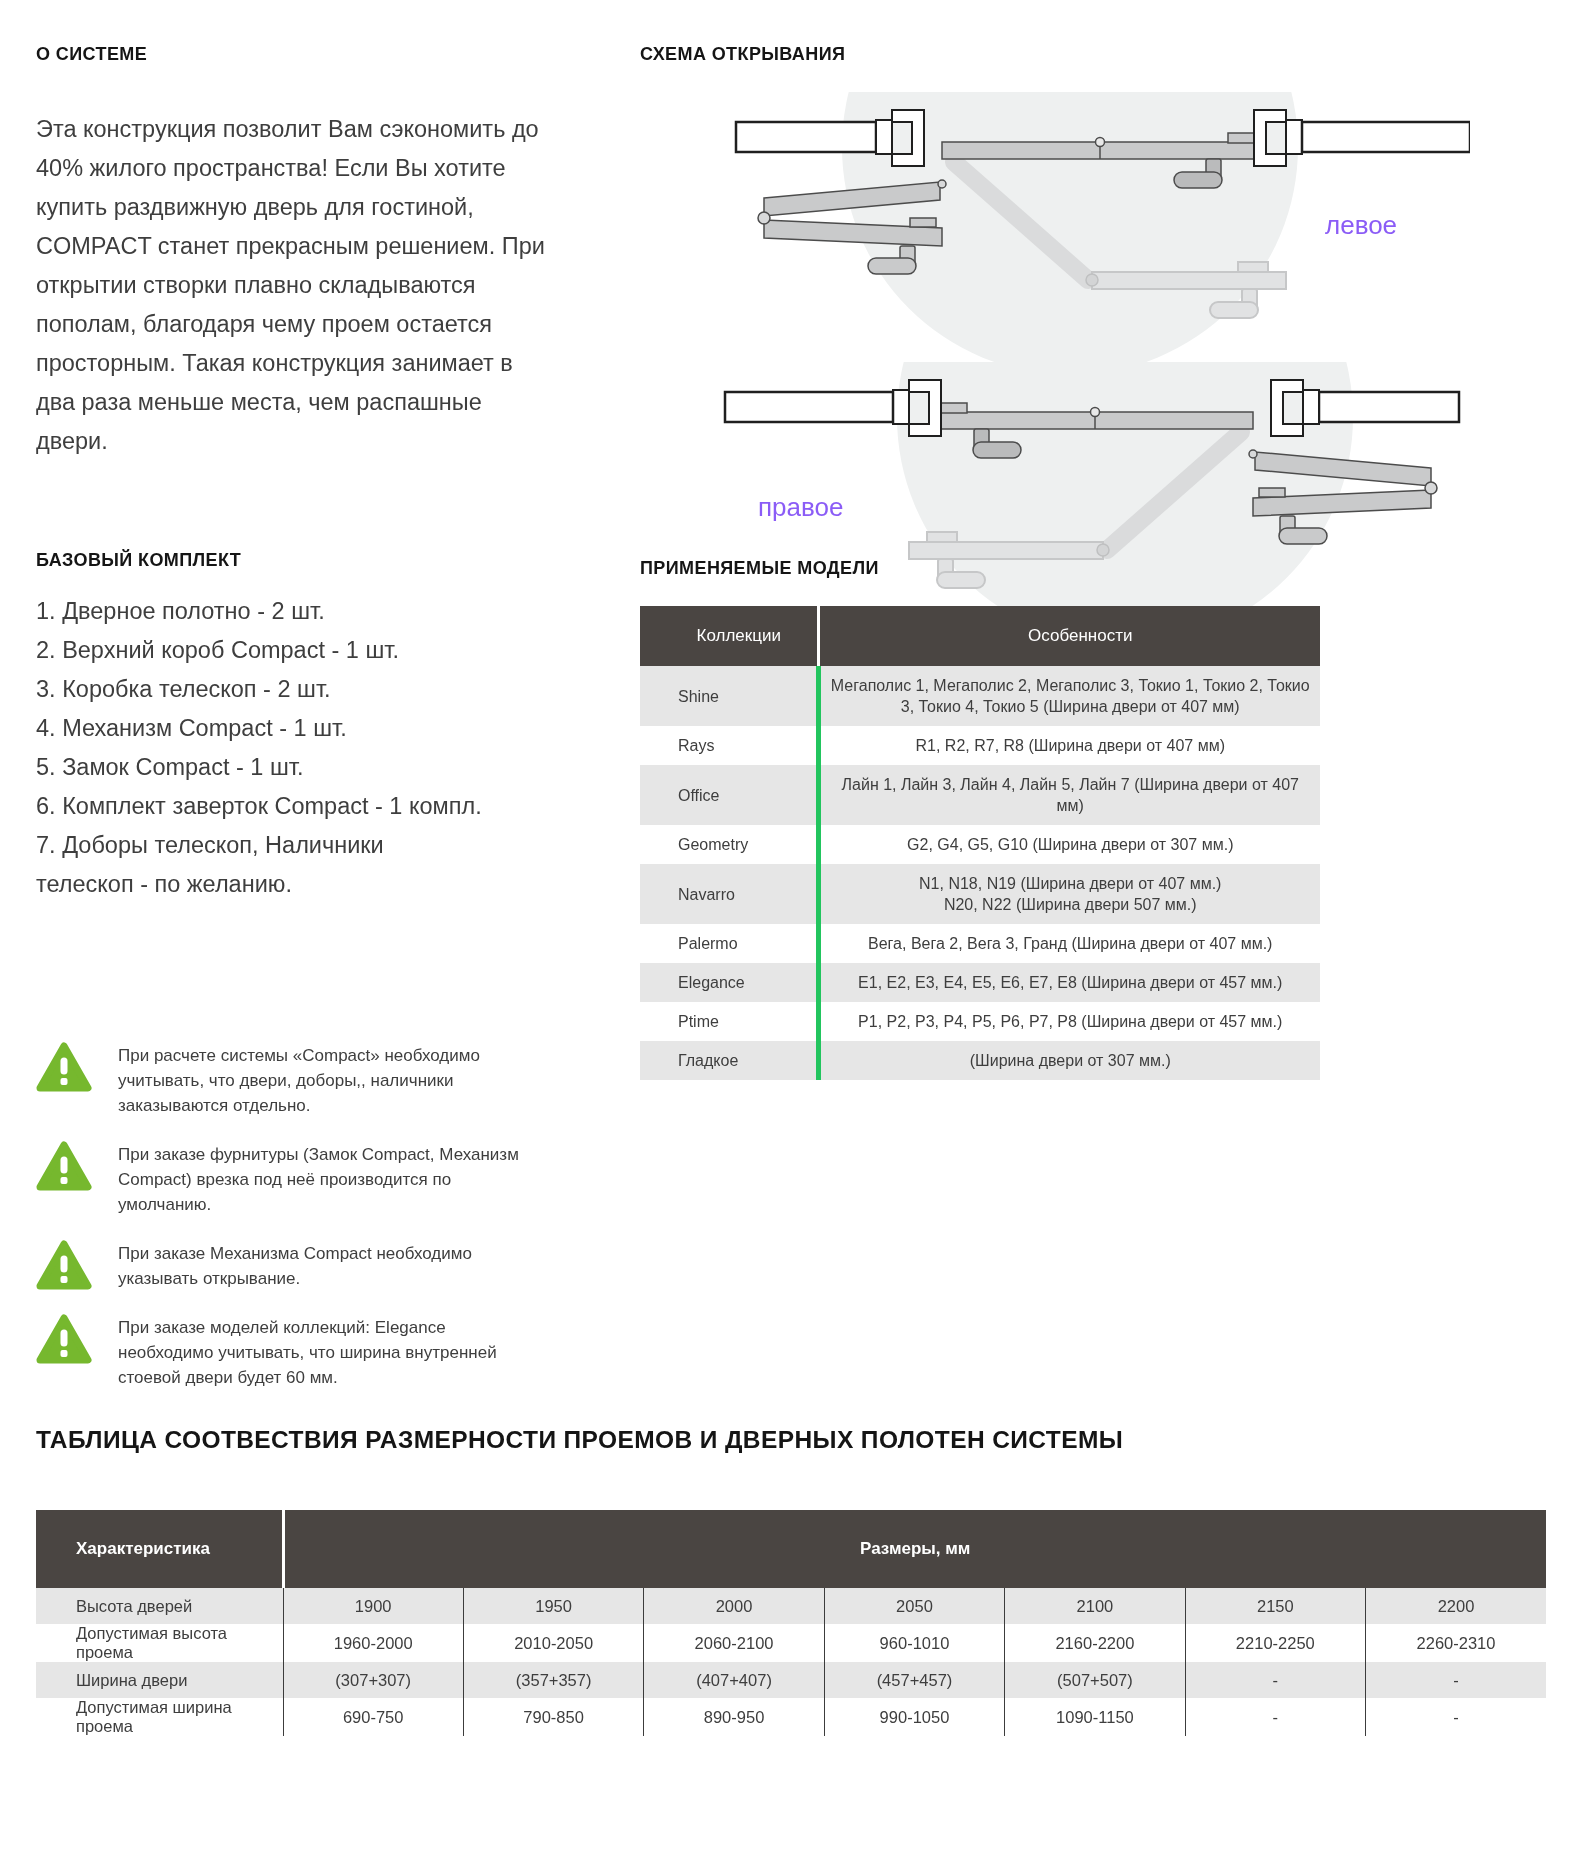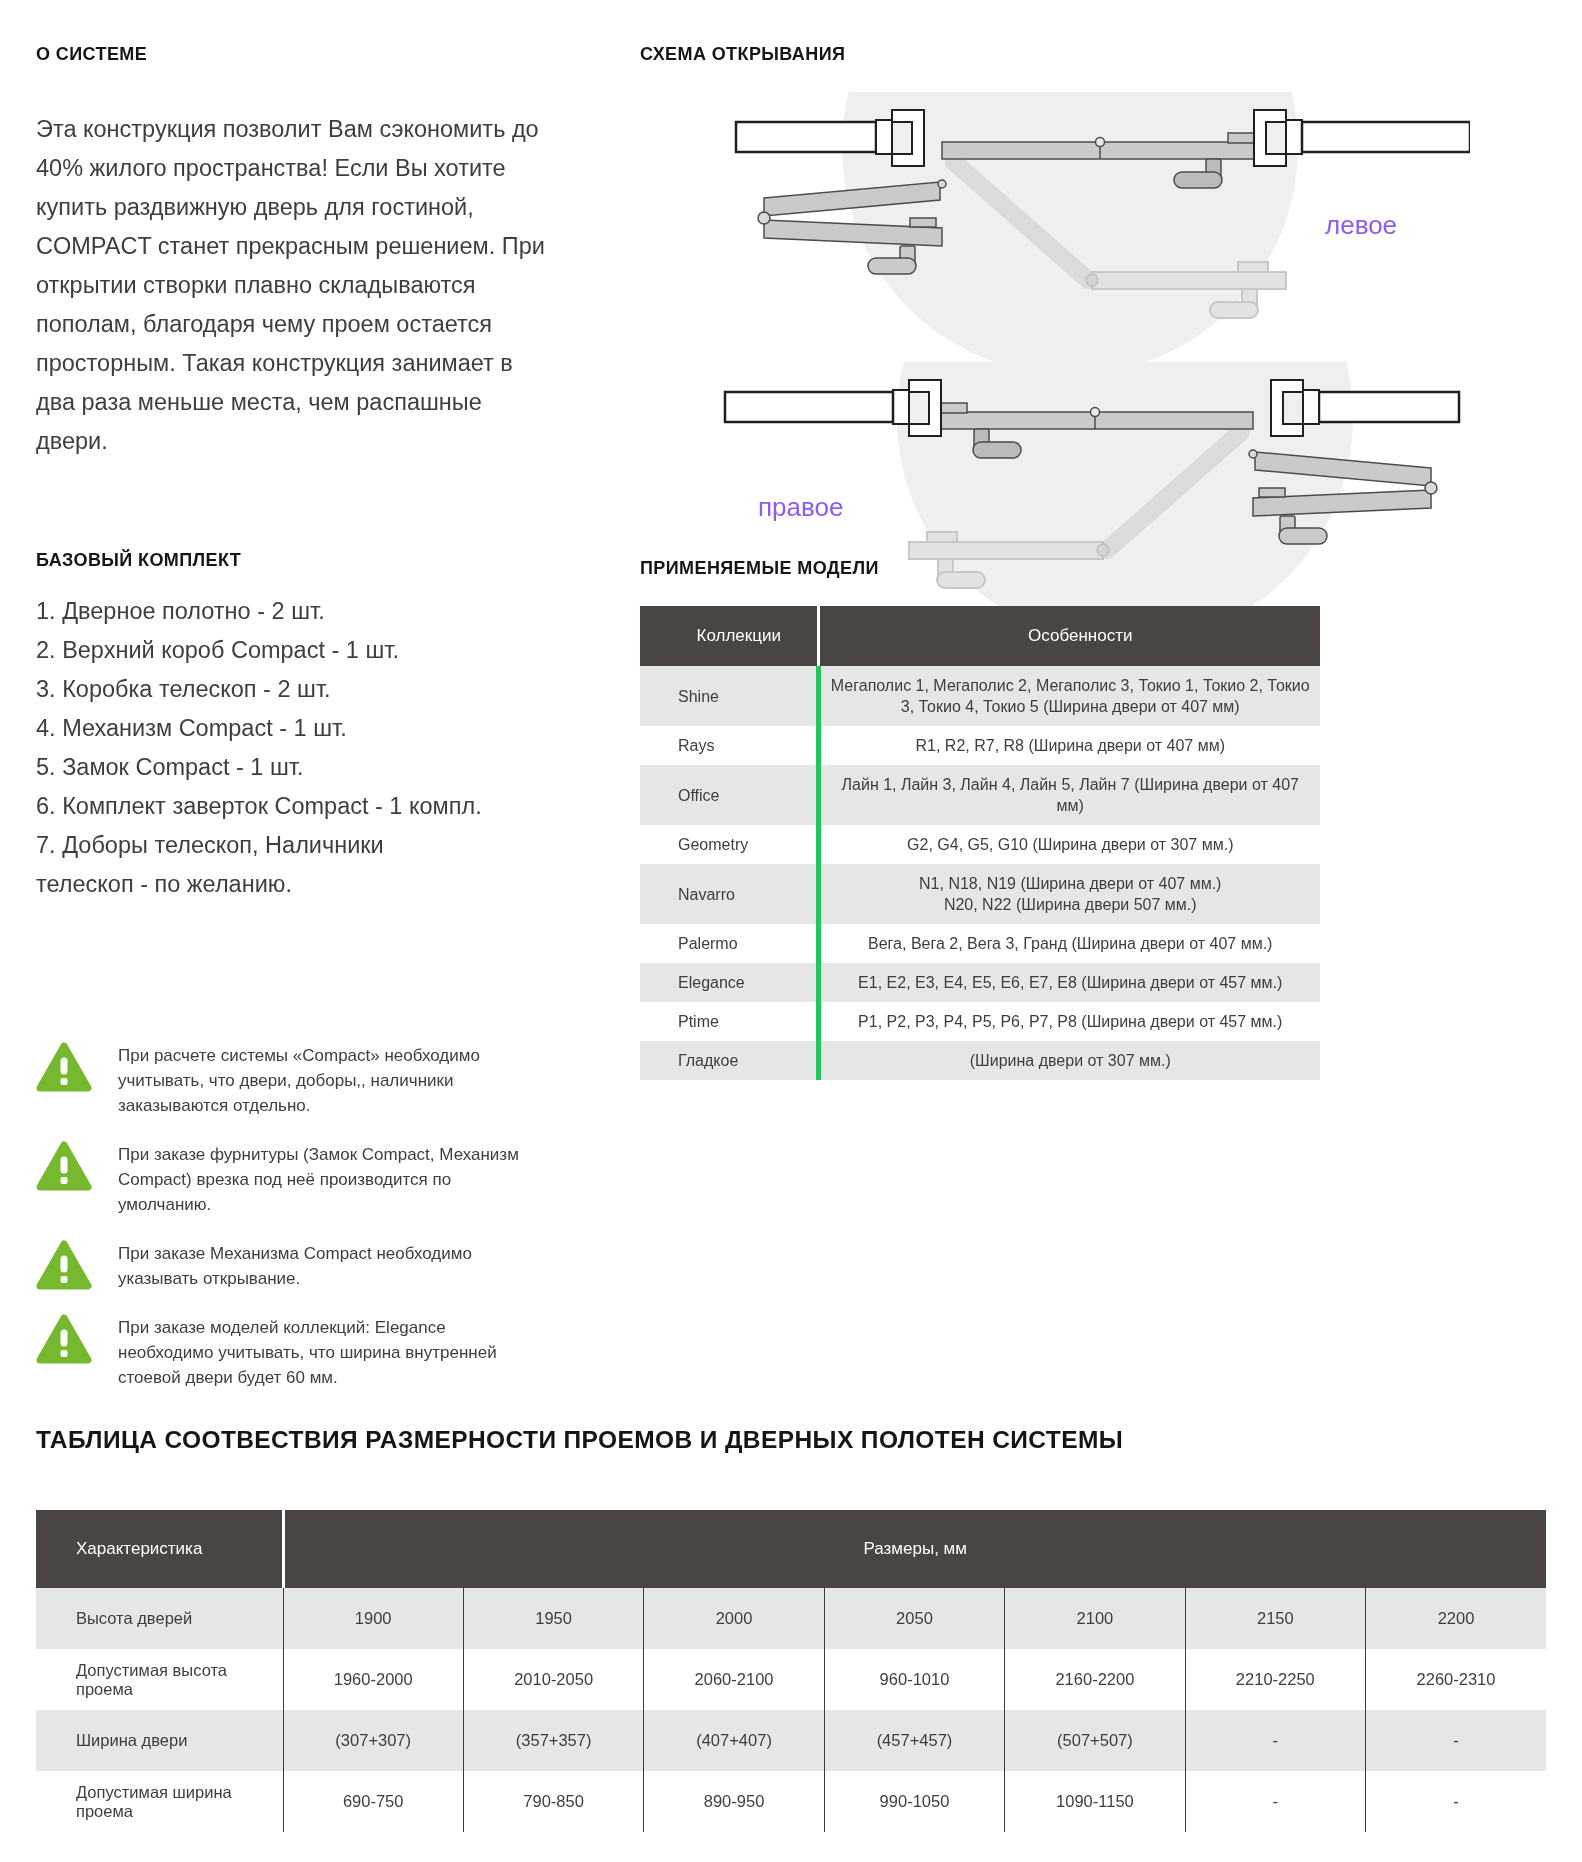--- a/index.html
+++ b/index.html
@@ -22,23 +22,23 @@
   table{border-collapse:collapse;table-layout:fixed;}
   th{background:#4a4542;color:#fff;font-weight:400;font-size:17px;vertical-align:middle;}
   .models-table{width:680px;}
   .models-table th{height:58px;padding-left:22px;}
   .models-table th.c1{width:178px;border-right:3px solid #fff;}
   .models-table td{font-size:16px;line-height:21px;padding:9px 8px;text-align:center;vertical-align:middle;}
   .models-table td.c1{text-align:left;padding-left:38px;border-right:5px solid #22c55e;}
   .models-table td.c2{white-space:pre-line;}
   tr.alt{background:#e6e6e6;}
   .sizes-table{width:1510px;}
-  .sizes-table th{height:76px;}
+  .sizes-table th{height:76px;font-weight:bold;}
   .sizes-table th.c1{width:247px;text-align:left;padding-left:40px;border-right:3px solid #fff;}
-  .sizes-table td{height:61px;font-size:16.5px;text-align:center;border-right:1px solid #3c3c3c;padding:0 6px;vertical-align:middle;}
+  .sizes-table td{height:36px;font-size:16.5px;text-align:center;border-right:1px solid #3c3c3c;padding:0 6px;vertical-align:middle;}
   .sizes-table td:last-child{border-right:none;}
   .sizes-table td.c1{text-align:left;padding-left:40px;}
 </style>
 </head>
 <body>
 
 <div class="page">
 
   <h2 class="abs" style="left:36px;top:44px;">О СИСТЕМЕ</h2>
   <p class="abs about-body" style="left:36px;top:86px;">Эта конструкция позволит Вам сэкономить до 40% жилого пространства! Если Вы хотите купить раздвижную дверь для гостиной, COMPACT станет прекрасным решением. При открытии створки плавно складываются пополам, благодаря чему проем остается просторным. Такая конструкция занимает в два раза меньше места, чем распашные двери.</p>

